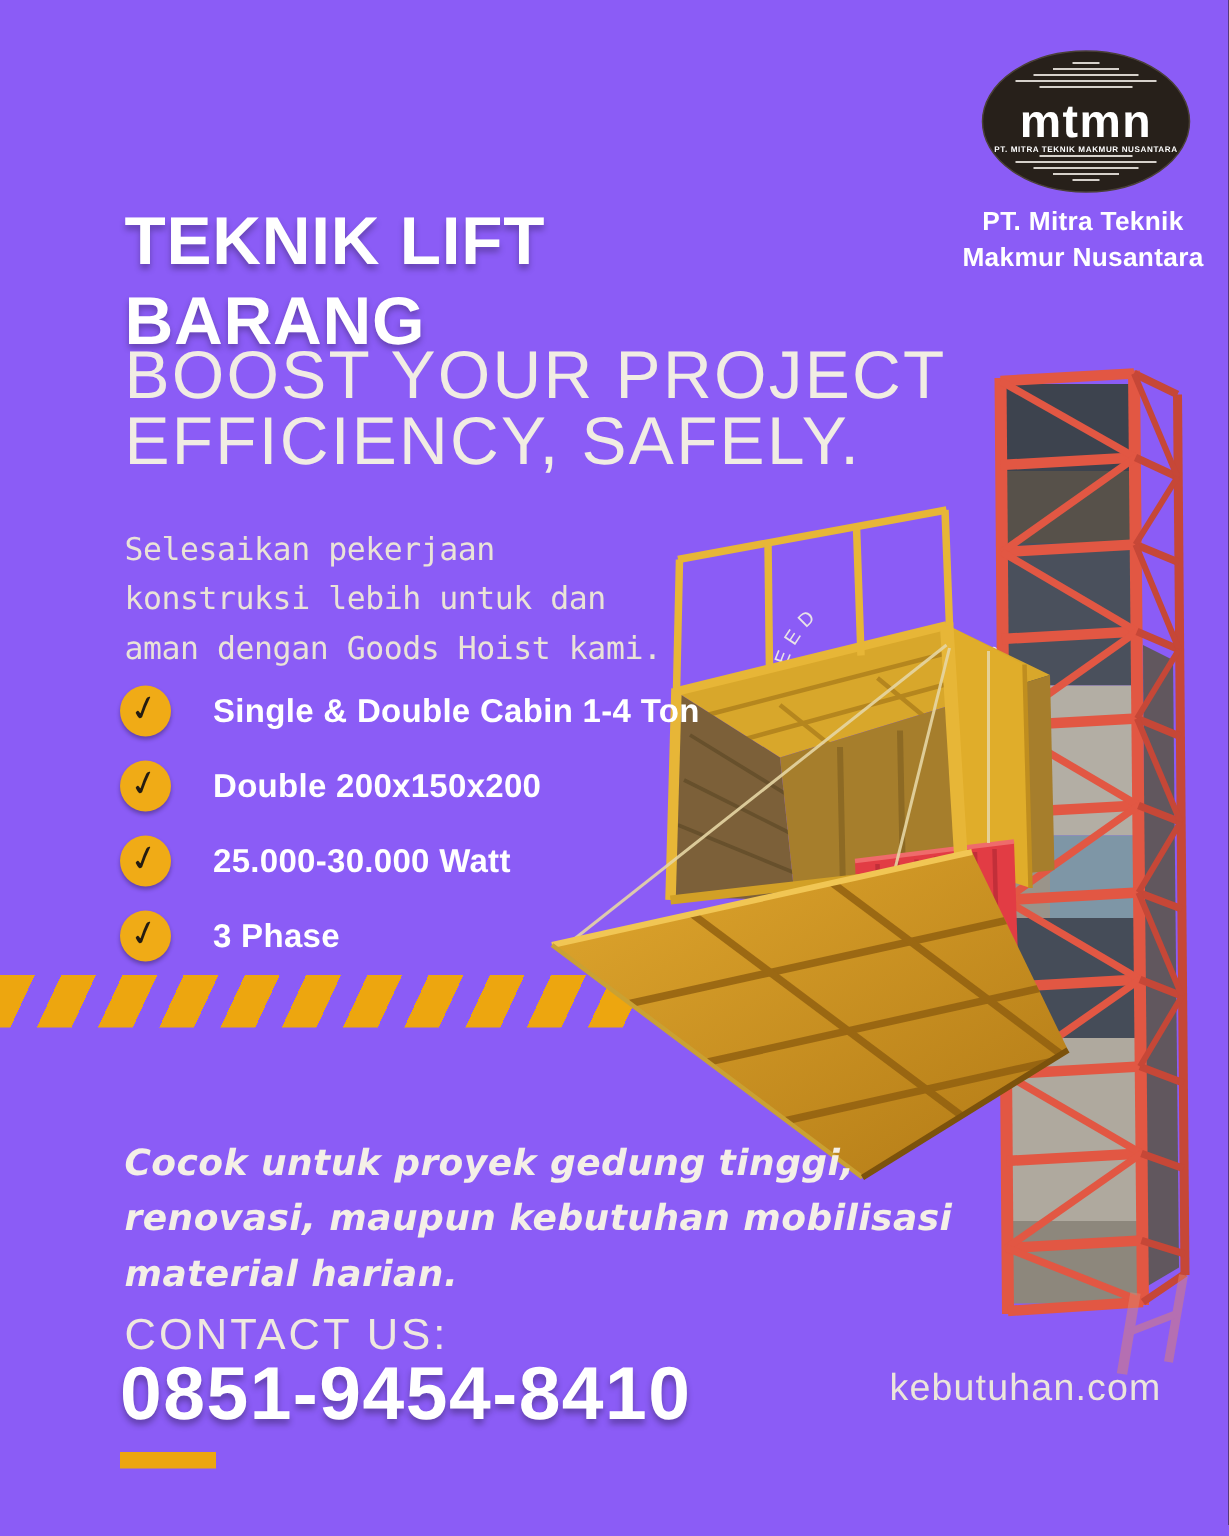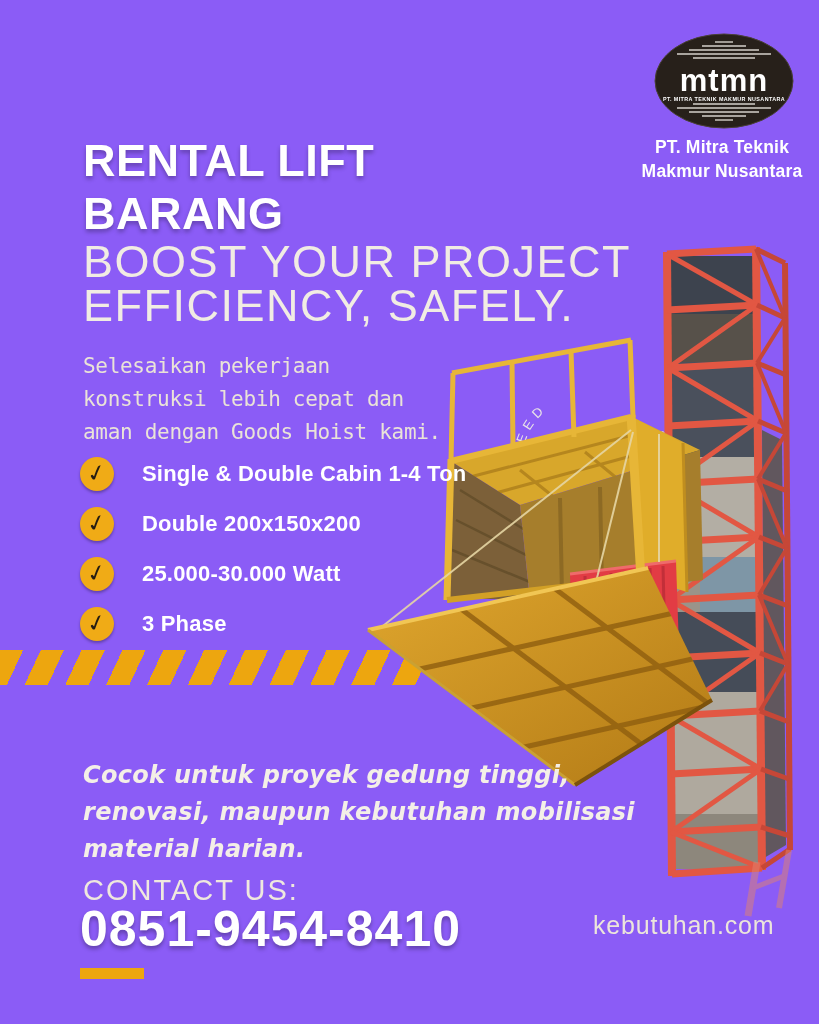--- a/index.html
+++ b/index.html
@@ -9,21 +9,21 @@
     -webkit-font-smoothing:antialiased;
   }
   .abs{position:absolute;}
   
   .logo-svg{left:653px;top:33px;width:142px;height:97px;}
   .company-name{left:612px;top:135px;width:220px;text-align:center;
     color:#fff;font-weight:700;font-size:17.5px;line-height:24px;letter-spacing:.2px;}
   
   .headline{left:83px;top:134px;color:#ffffff;font-weight:800;font-size:45px;
     line-height:53px;letter-spacing:.5px;text-shadow:0 3px 4px rgba(0,0,0,.28);}
-  .subheadline{left:83px;top:240px;color:#f1ece3;font-weight:300;font-size:45px;
+  .subheadline{left:83px;top:228px;color:#f1ece3;font-weight:300;font-size:45px;
     line-height:44px;letter-spacing:1.5px;}
   .intro{left:83px;top:350px;color:#eae3d7;font-family:"DejaVu Sans Mono",monospace;
     font-size:21px;line-height:33px;letter-spacing:-.3px;}
   
   .features{left:80px;top:457px;list-style:none;margin:0;padding:0;}
   .features li{display:flex;align-items:center;height:34px;margin-bottom:16px;}
   .check-bubble{width:34px;height:34px;border-radius:50%;background:#f0ab16;flex:0 0 34px;
     display:flex;align-items:center;justify-content:center;box-shadow:0 2px 3px rgba(0,0,0,.3);}
   .check-glyph{font-family:"DejaVu Sans",sans-serif;font-weight:900;font-size:23px;
     color:#241c12;transform:rotate(-14deg) translateY(-1px);}
@@ -228,30 +228,30 @@
         <path d="M461,609 L668,764"></path>
           <path d="M554,588 L761,743"></path>
       </g>
       <path d="M368,630 L648,568" stroke="#f1c654" stroke-width="4" fill="none"></path>
       <path d="M368,630 L575,785" stroke="#caa133" stroke-width="3" fill="none"></path>
       <path d="M712,700 L575,785" stroke="#7c520c" stroke-width="4" fill="none"></path>
     </g>
   </svg>
 
   <div class="abs headline">
-    <span class="block-line">RENTAL LIFT</span>
+    <span class="block-line">TEKNIK LIFT</span>
     <span class="block-line">BARANG</span>
   </div>
   <div class="abs subheadline">
     <span class="block-line">BOOST YOUR PROJECT</span>
     <span class="block-line">EFFICIENCY, SAFELY.</span>
   </div>
   <div class="abs intro">
     <span class="block-line">Selesaikan pekerjaan</span>
-    <span class="block-line">konstruksi lebih cepat dan</span>
+    <span class="block-line">konstruksi lebih untuk dan</span>
     <span class="block-line">aman dengan Goods Hoist kami.</span>
   </div>
 
   <ul class="abs features">
     <li>
       <span class="check-bubble">
           <span class="check-glyph">✓</span>
         </span>
       <span class="feature-label">Single &amp; Double Cabin 1-4 Ton</span>
     </li>

